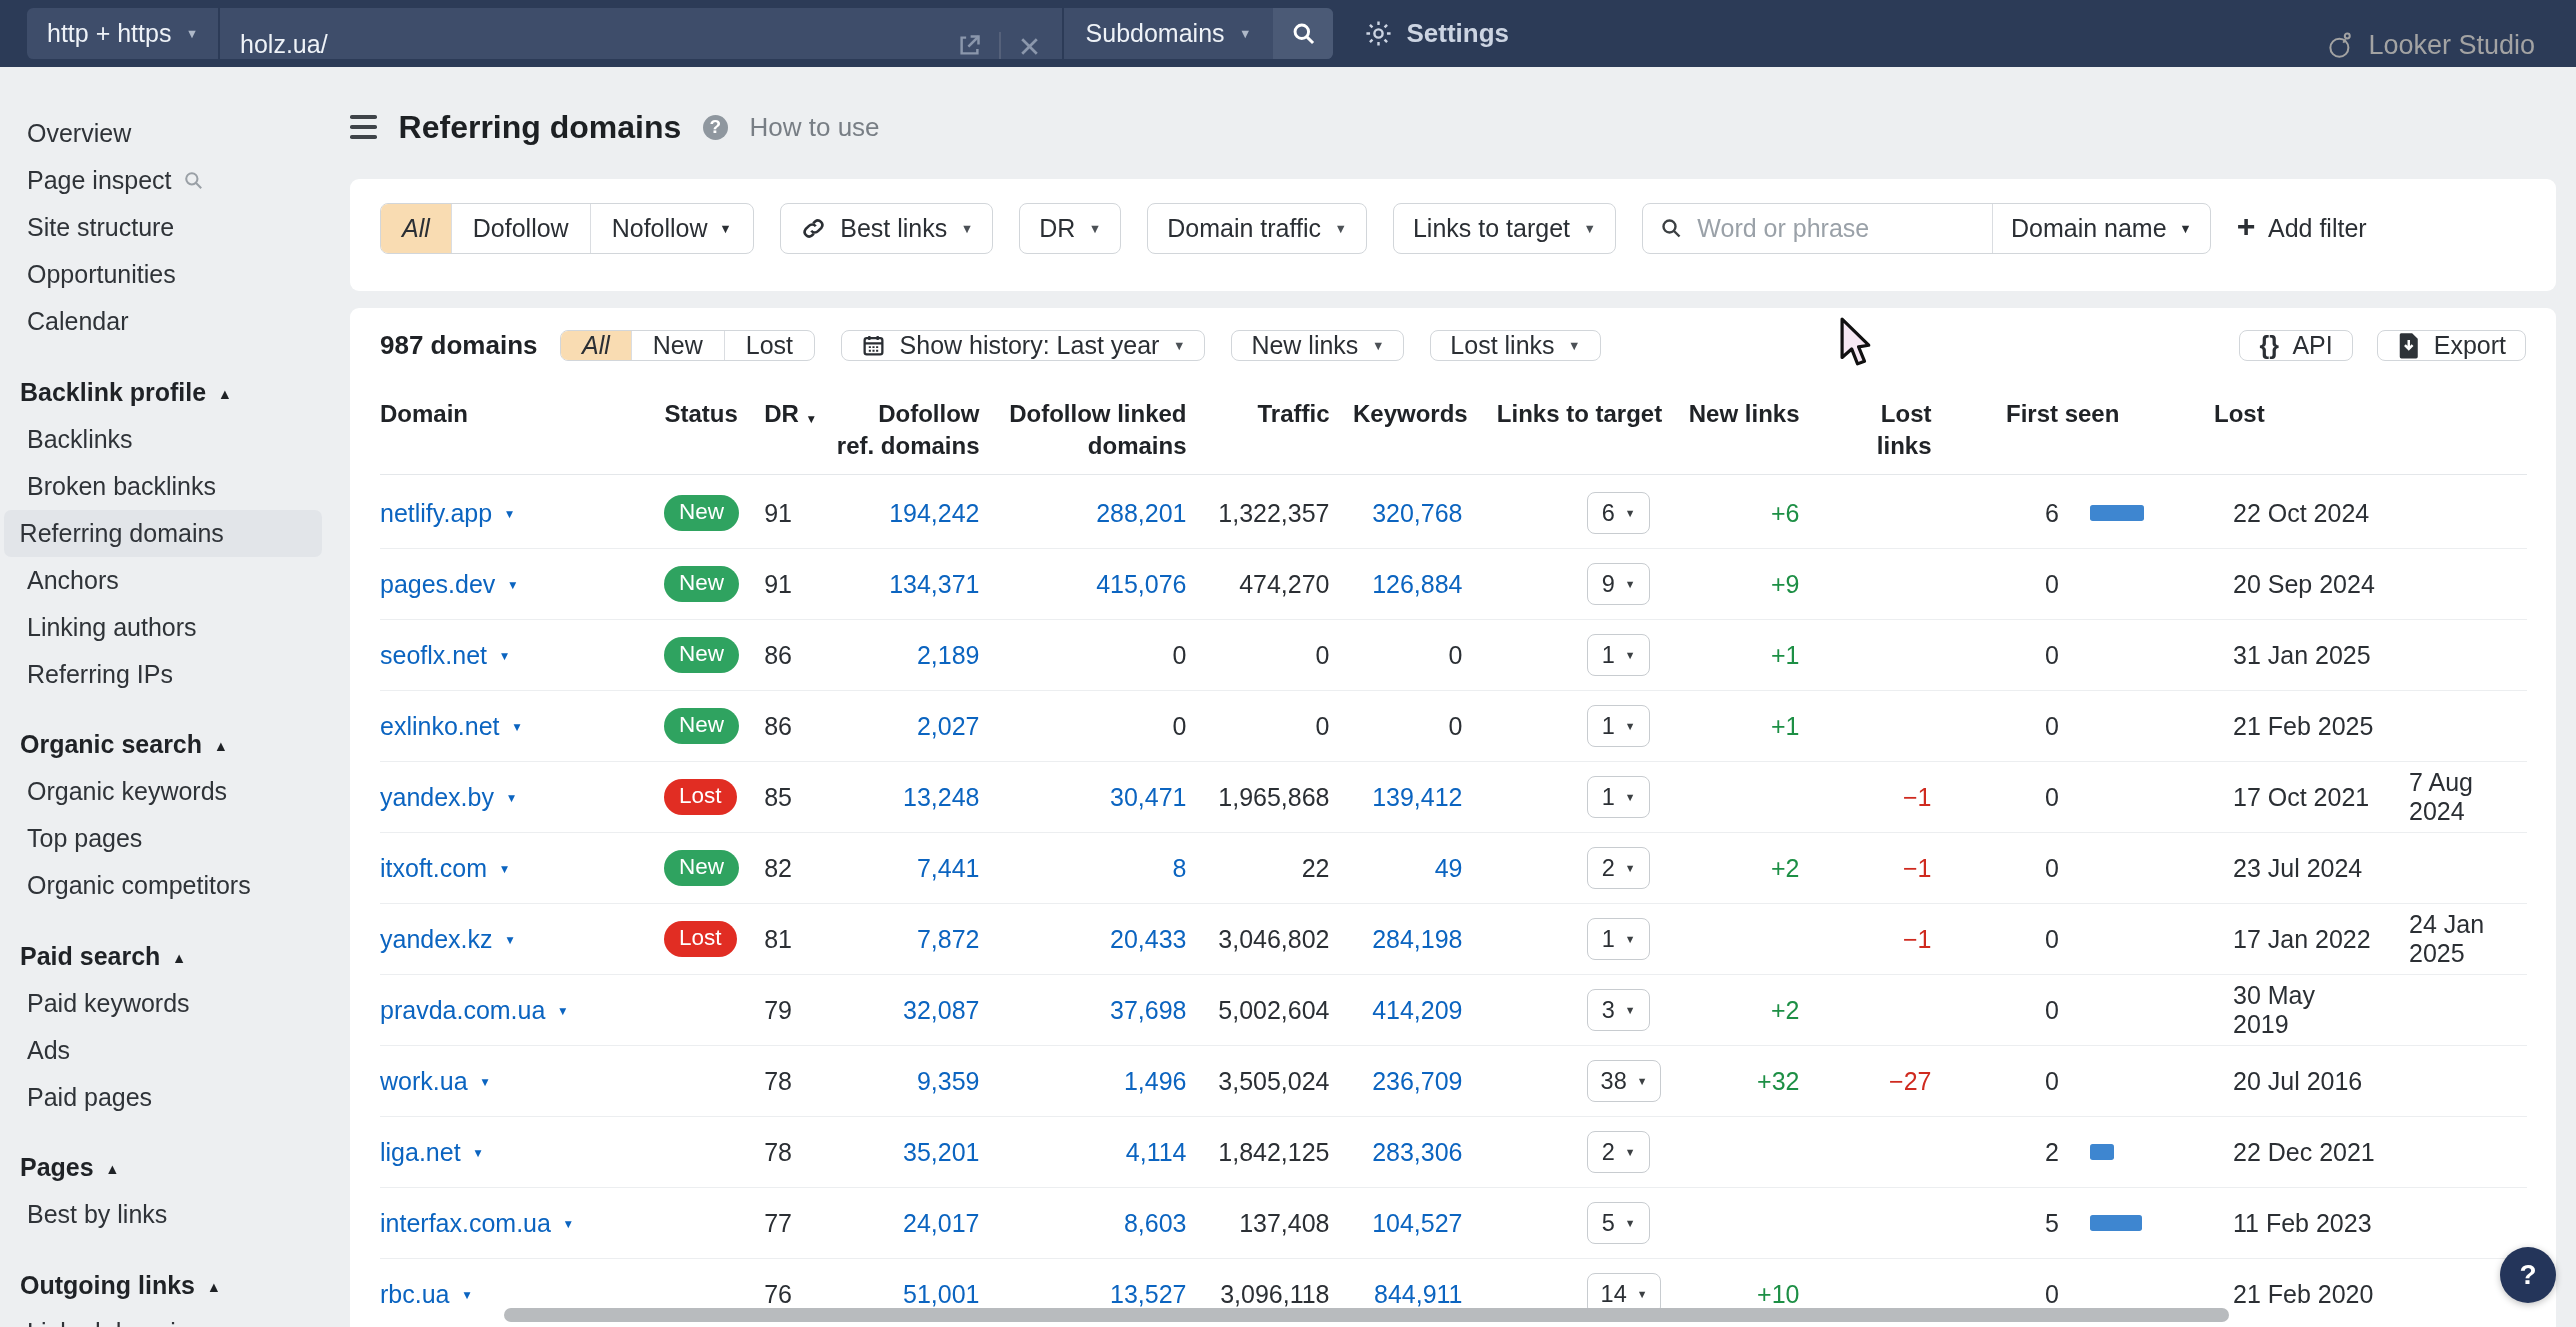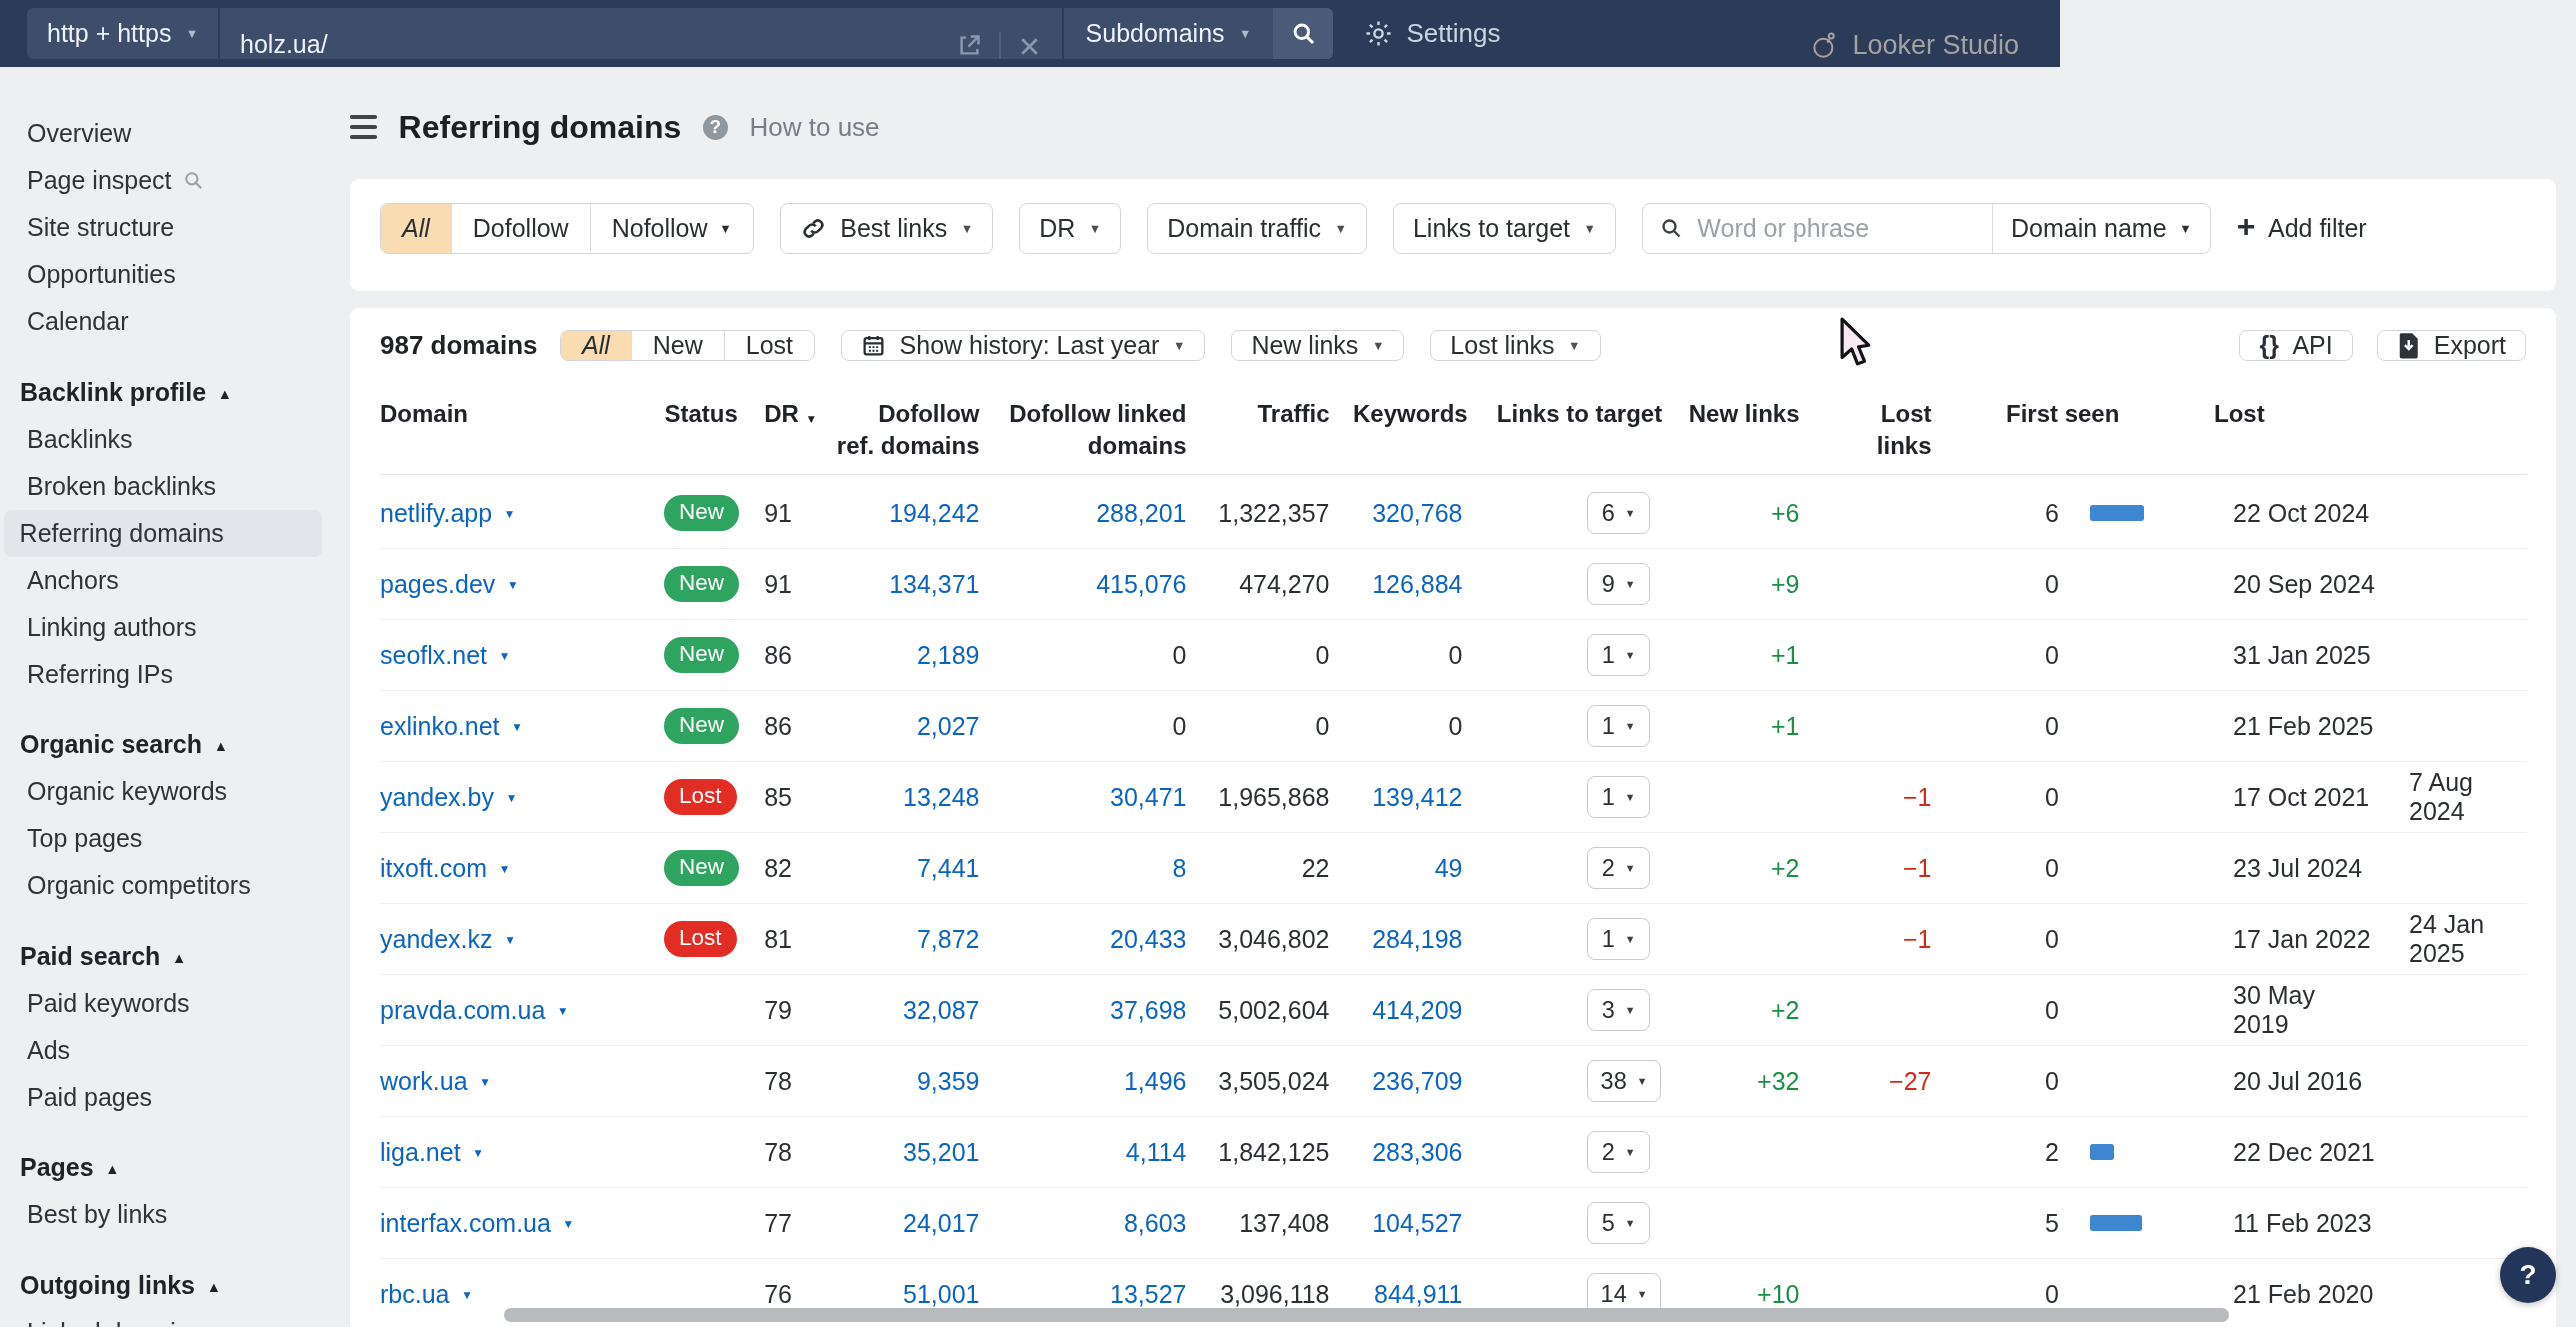--- a/index.html
+++ b/index.html
@@ -3,31 +3,31 @@
 <meta charset="utf-8">
 <style>
   html,body{margin:0;padding:0;}
   body{
     width:2576px;height:1328px;position:relative;overflow:hidden;
     background:#edeff1;
     font-family:"Liberation Sans","DejaVu Sans",sans-serif;
     color:#2b2f34;
   }
   
-  .topbar{position:absolute;left:0;top:0;width:2060px;height:67px;background:#2c3b57;}
+  .topbar{position:absolute;left:0;top:0;width:2576px;height:67px;background:#2c3b57;}
   .sgroup{position:absolute;left:27px;top:8px;width:1306px;height:51px;background:#3e4d6a;border-radius:6.3px;display:flex;align-items:center;color:#eef2f7;}
   .tb-sep{width:1.8px;height:51px;background:#2c3b57;}
   .proto{padding:0 20px;display:flex;align-items:center;gap:14.4px;font-size:25px;height:100%;}
   .urlbox{flex:1;display:flex;align-items:flex-end;padding:0 20px;font-size:25px;height:100%;}
   .urlbox .grow{flex:1;}
   .icon-dim{color:#8b97ac;}
   .url-div{width:1.8px;height:27px;background:#55617a;margin:0 16px;}
   .subdom{padding:0 21.6px;display:flex;align-items:center;gap:14.4px;font-size:25px;height:100%;}
   .searchbtn{width:60px;height:51px;background:#4b5a76;border-radius:0 6.3px 6.3px 0;display:grid;place-items:center;}
-  .settings{position:absolute;left:1364px;top:0;height:67px;display:flex;align-items:center;gap:13.5px;color:#ccd4e2;font-size:26px;}
+  .settings{position:absolute;left:1364px;top:0;height:67px;display:flex;align-items:center;gap:13.5px;color:#ccd4e2;font-size:26px;font-weight:bold;}
   .looker{position:absolute;right:41px;top:12px;height:67px;display:flex;align-items:center;gap:14.4px;color:#a3a3a3;font-size:27px;}
   .caret{font-size:12.6px;line-height:1;position:relative;top:0.9px;}
   .caret.lt{color:#aeb8c8;}
   
   .sidebar{position:absolute;left:0;top:67px;width:322px;bottom:0;padding-top:43px;font-size:25px;color:#2f3338;}
   .side-item{height:47px;display:flex;align-items:center;gap:10.8px;padding:0 27px;cursor:default;}
   .side-item.active{background:#e2e5e9;border-radius:7.2px;margin-left:3.6px;padding-left:16px;}
   .side-section{margin-top:23.5px;}
   .side-header{height:47px;display:flex;align-items:center;gap:11.7px;padding:0 20px;font-weight:bold;color:#1f2226;}
   .caret-up{font-size:14.4px;position:relative;top:1.8px;}

